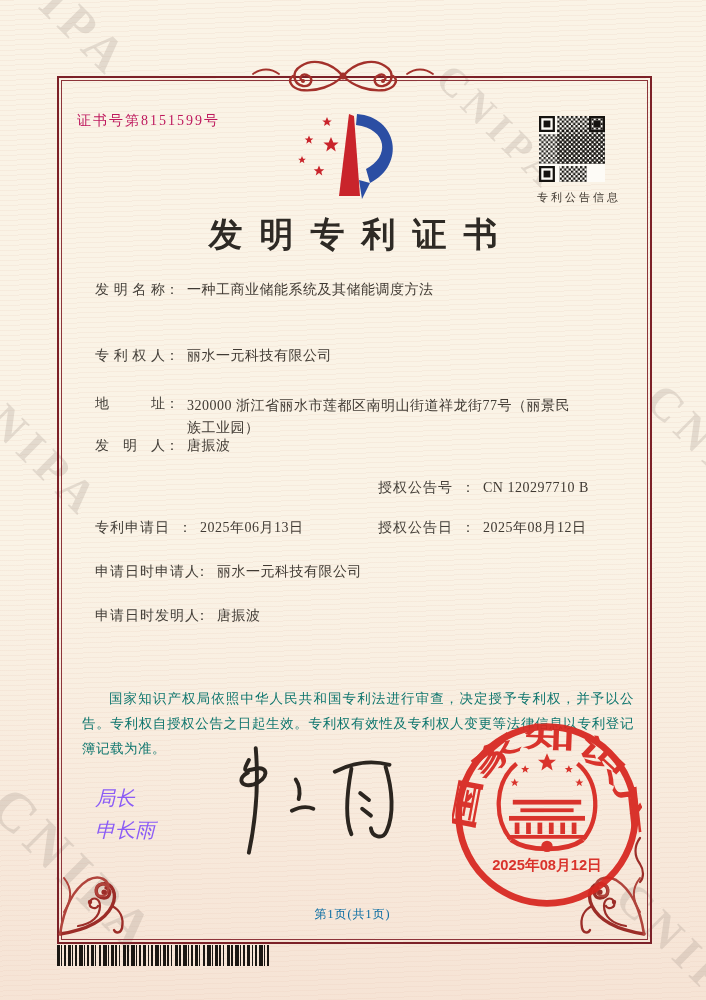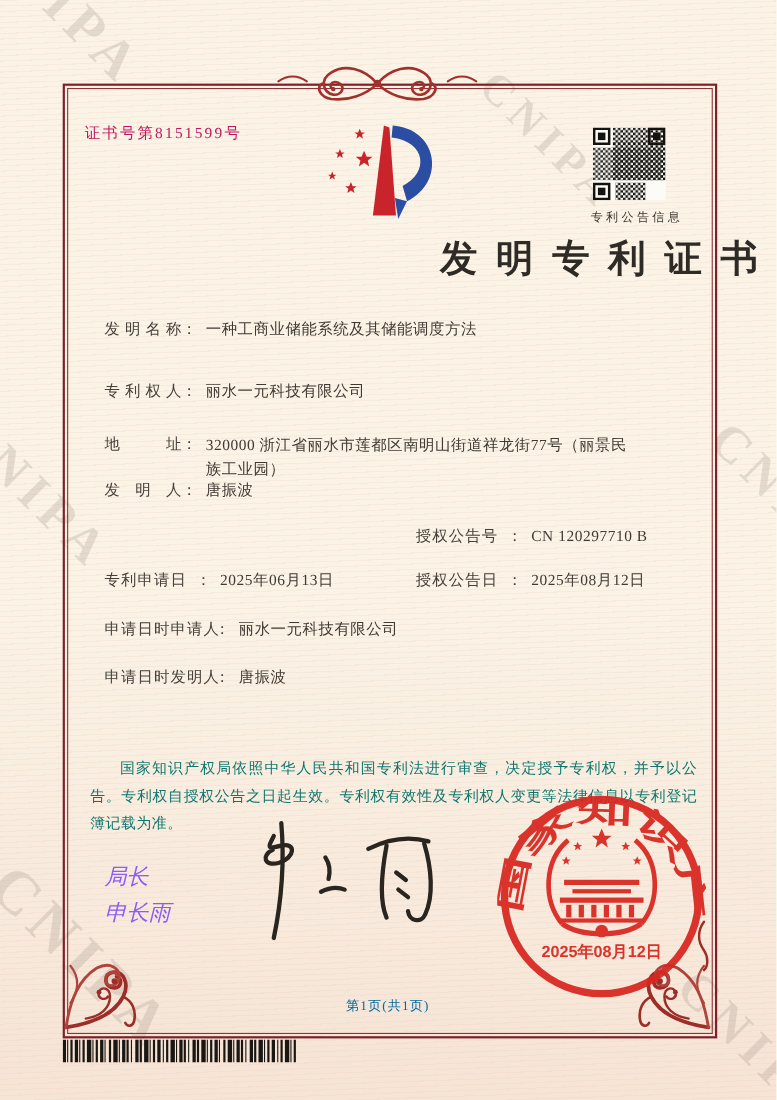--- a/index.html
+++ b/index.html
@@ -36,21 +36,21 @@
 
   .cert-no{position:absolute;left:77px;top:112px;font-size:14px;letter-spacing:2px;color:#be185d;z-index:4;}
 
   .logo{position:absolute;left:296px;top:110px;width:112px;height:94px;z-index:4;}
 
   .qr-wrap{position:absolute;left:537px;top:116px;width:70px;z-index:4;text-align:center;}
   .qr{width:66px;height:66px;display:block;margin:0 auto;background:#fdfbf6;}
   .qr-caption{margin-top:8px;font-size:11px;letter-spacing:3px;color:#3e372f;white-space:nowrap;}
 
   .title{
-    position:absolute;left:0;right:0;top:212px;text-align:right;
+    position:absolute;left:0;right:0;top:212px;text-align:center;
     font-size:34px;font-weight:bold;color:#2e2a25;
     letter-spacing:17px;padding-left:17px;z-index:4;
   }
 
   .rows{position:absolute;left:95px;top:0;width:540px;font-size:14px;z-index:4;}
   .frow{position:absolute;left:0;white-space:nowrap;}
   .flabel{display:inline-block;width:70px;text-align:justify;text-align-last:justify;color:#45403a;vertical-align:top;}
   .flabel-wide{display:inline-block;width:100px;color:#45403a;vertical-align:top;letter-spacing:1px;}
   .fcolon{display:inline-block;color:#45403a;margin-right:8px;vertical-align:top;}
   .fval{color:#403a33;letter-spacing:.5px;}
@@ -160,21 +160,21 @@
         <path d="M8,6h1v1h-1z M10,6h1v1h-1z M12,6h1v1h-1z M14,6h1v1h-1z M16,6h1v1h-1z M18,6h1v1h-1z M20,6h1v1h-1z"></path>
       </g>
     </svg>
     <div class="qr-caption">专利公告信息</div>
   </div>
 
   <div class="title">发明专利证书</div>
 
   <div class="rows">
 
-    <div class="frow" style="top:291px">
+    <div class="frow" style="top:281px">
       <span class="flabel">发明名称</span><span class="fcolon">：</span><span class="fval">一种工商业储能系统及其储能调度方法</span>
     </div>
 
     <div class="frow" style="top:347px">
       <span class="flabel">专利权人</span><span class="fcolon">：</span><span class="fval">丽水一元科技有限公司</span>
     </div>
 
     <div class="frow" style="top:395px">
       <span class="flabel">地址</span><span class="fcolon">：</span><span class="fval fval-block">320000 浙江省丽水市莲都区南明山街道祥龙街77号（丽景民族工业园）</span>
     </div>

